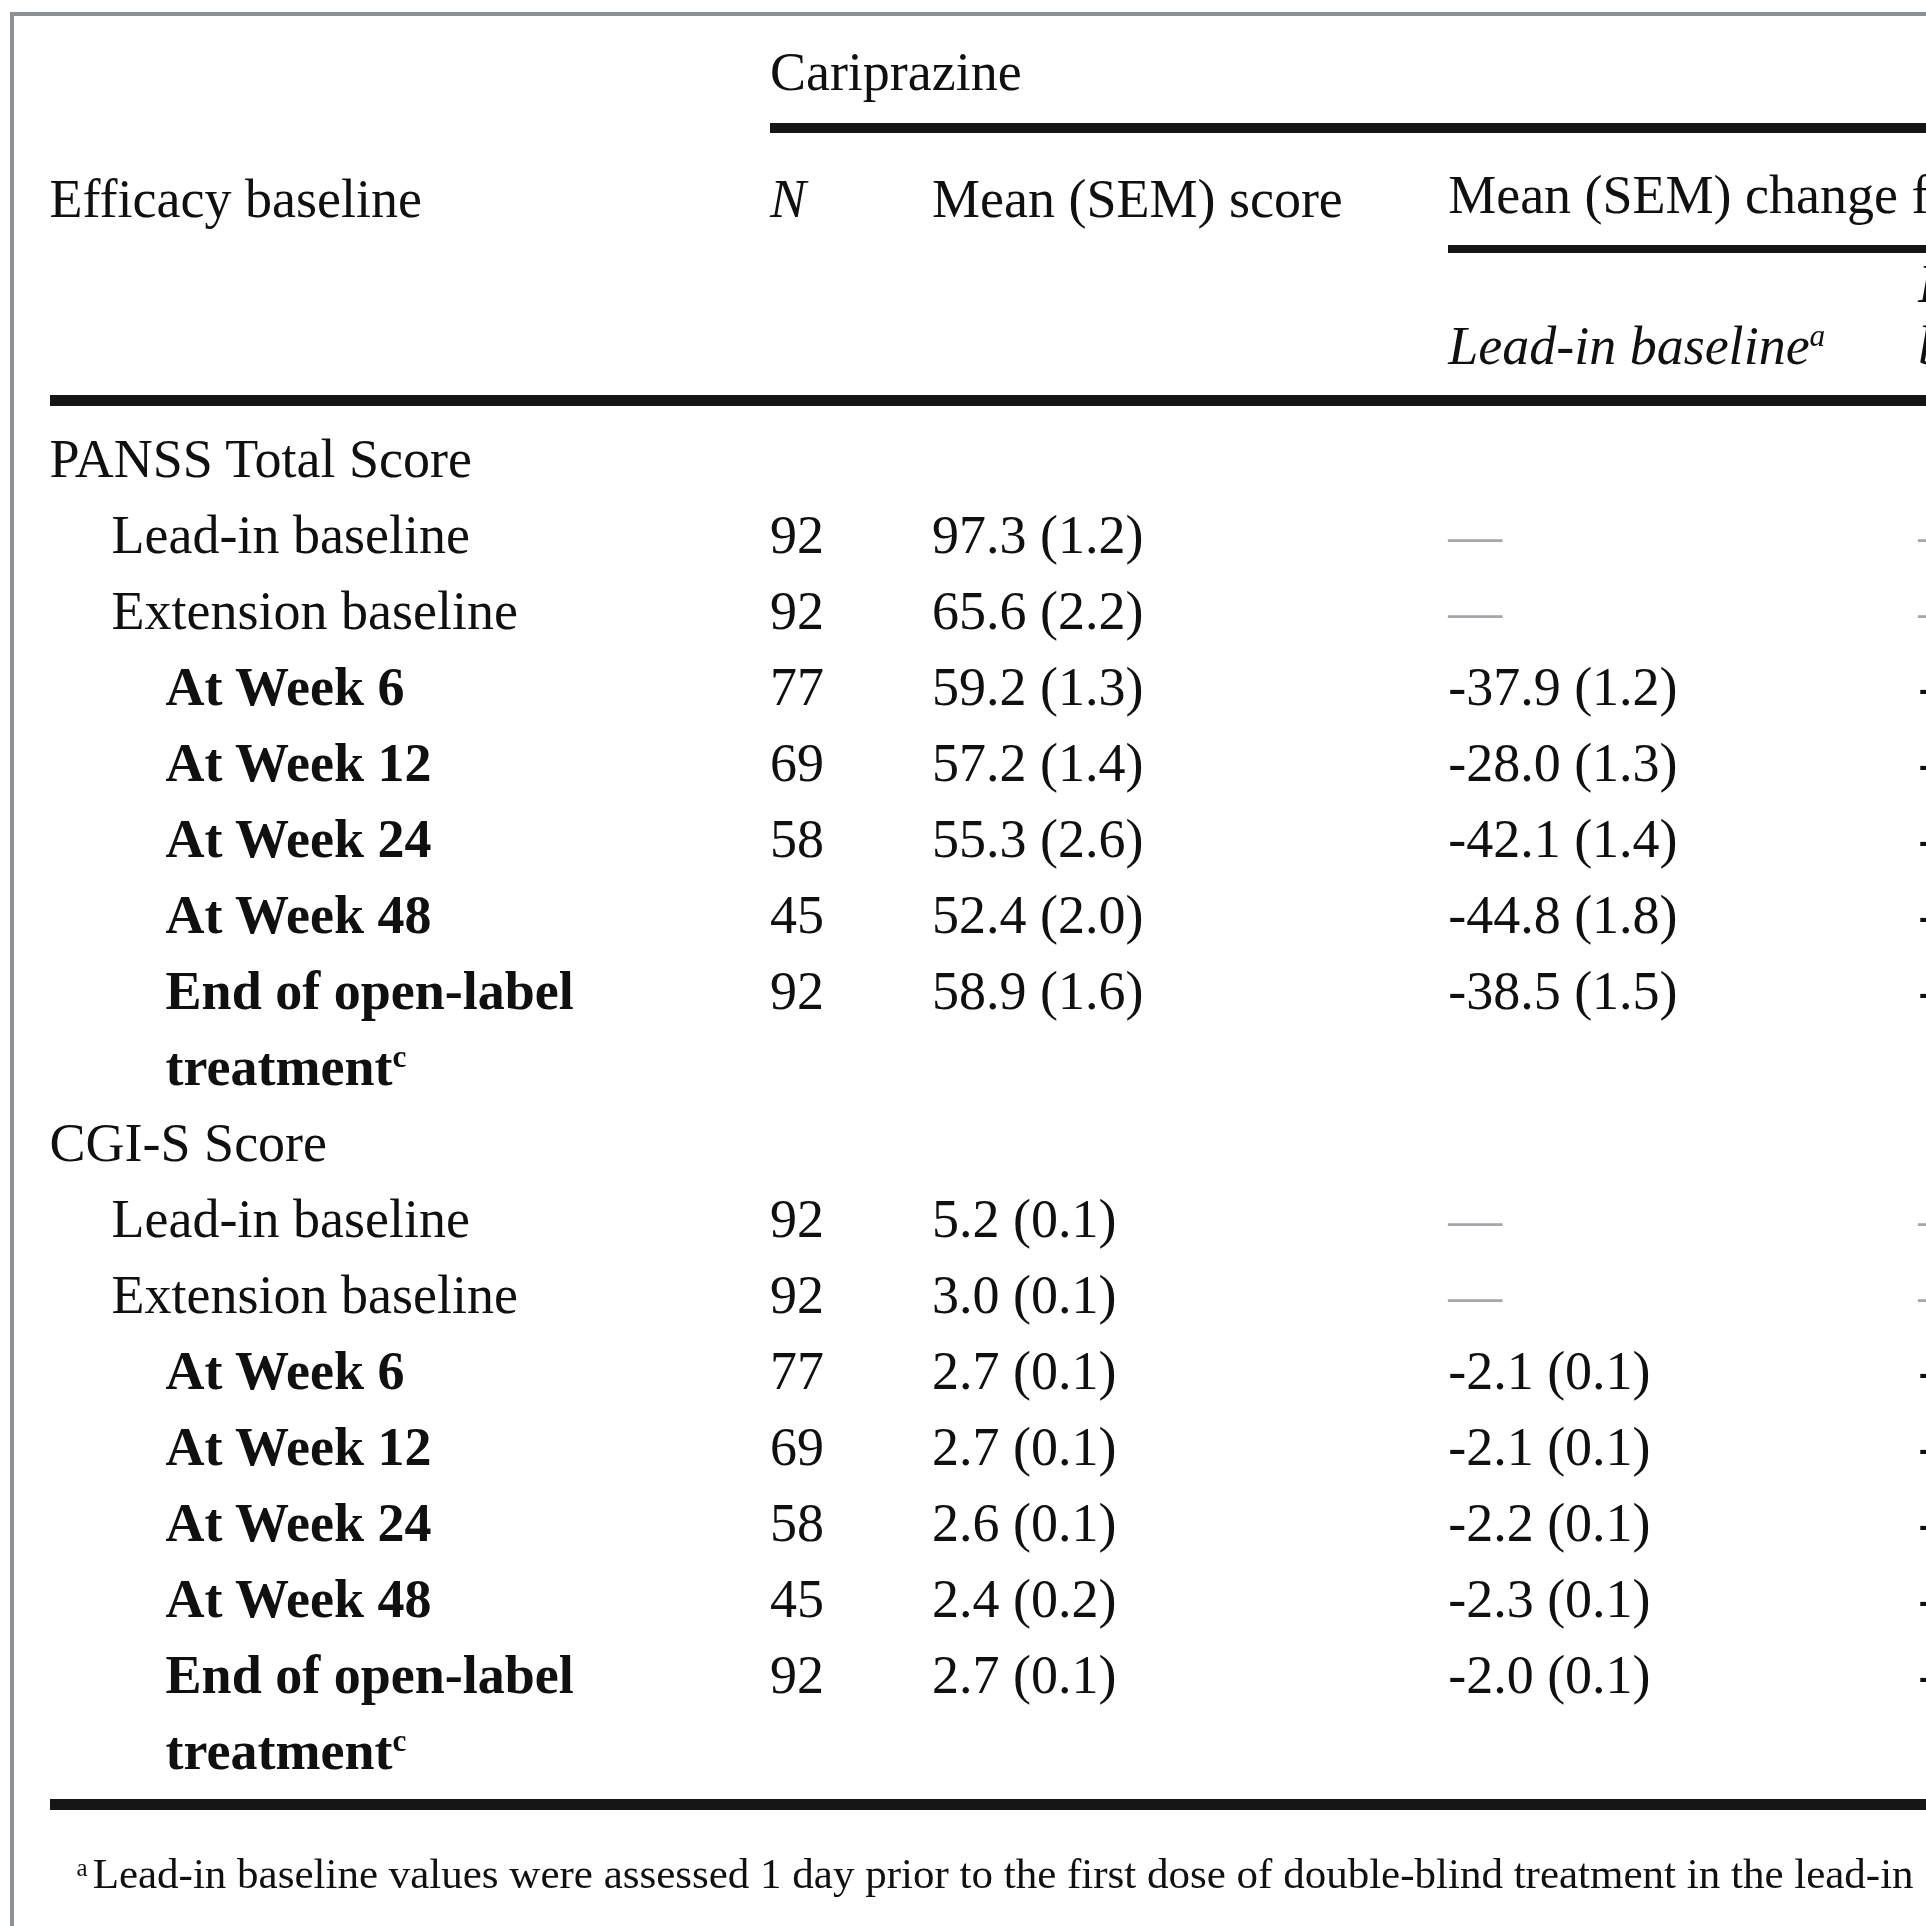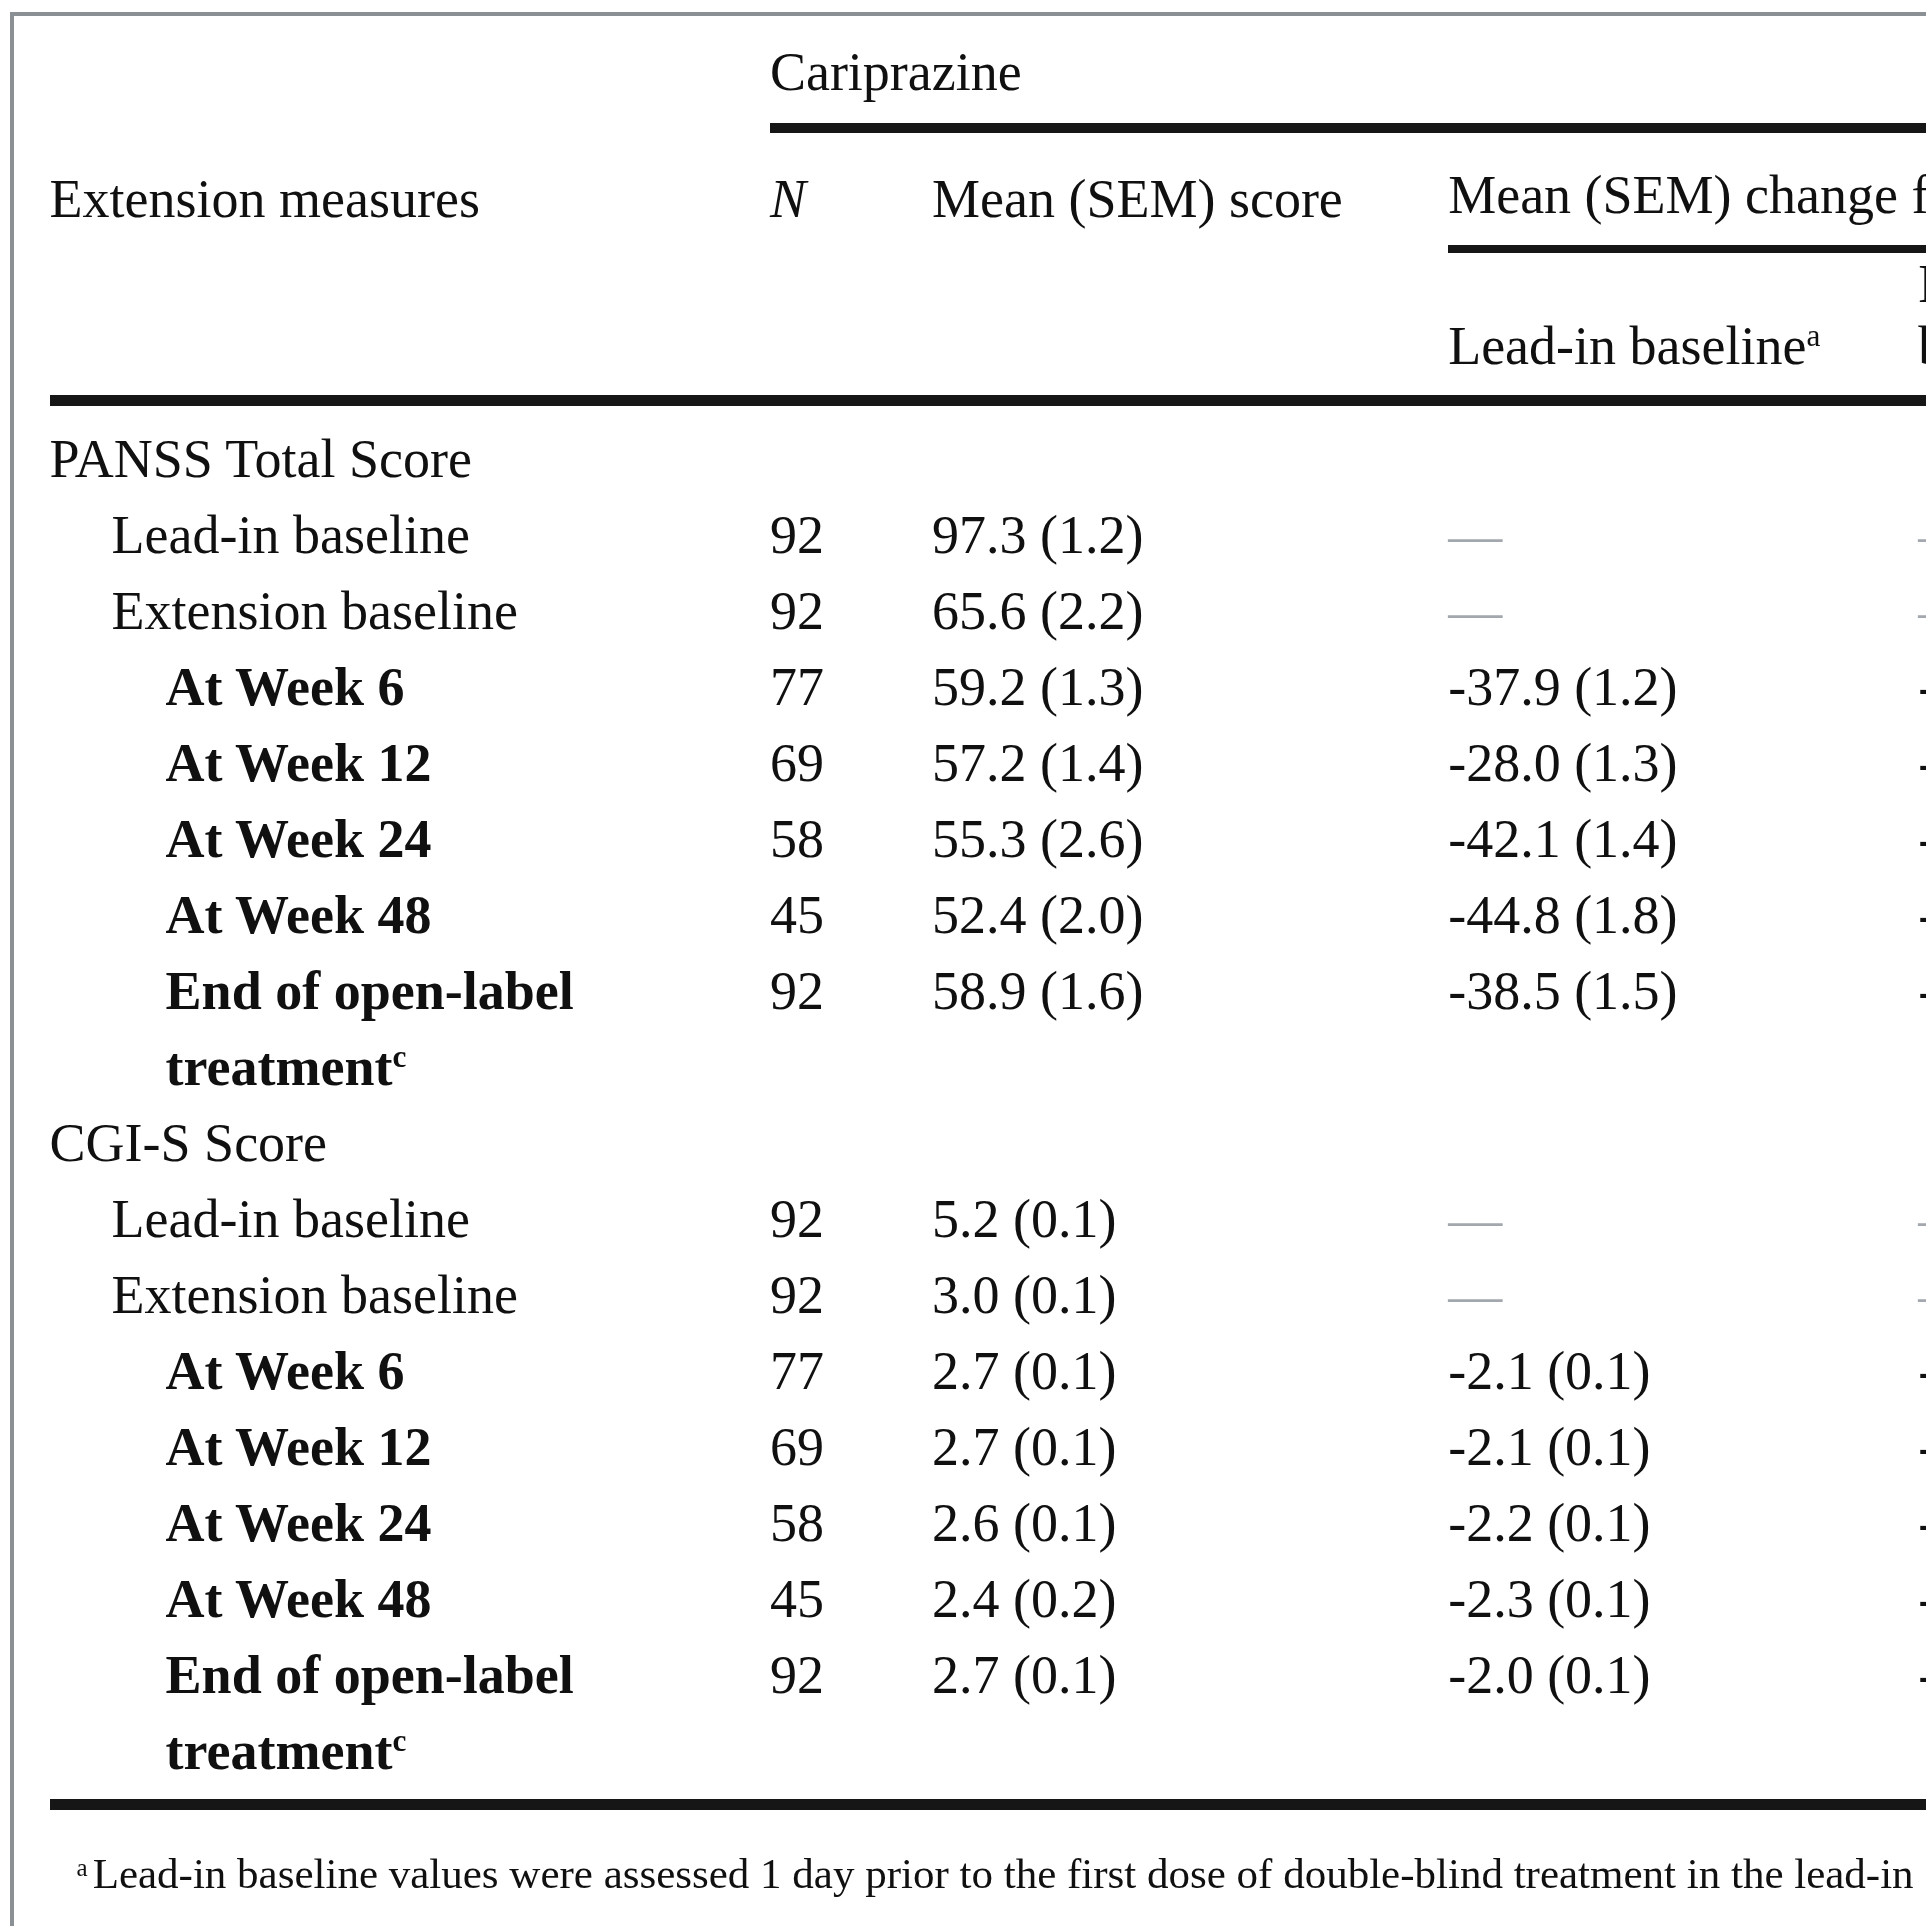--- a/index.html
+++ b/index.html
@@ -53,20 +53,21 @@
     border-bottom: 10px solid #161616;
     padding-bottom: 20px;
   }
   tr.r-head { height: 121px; }
   tr.r-head td { padding-bottom: 18.5px; }
   tr.r-head td.c-change { border-bottom: 8.5px solid #161616; }
   tr.r-sub { height: 127px; }
   tr.r-sub td {
     border-bottom: 11.6px solid #161616;
     padding-bottom: 18.5px;
+    font-style: italic;
   }
   .italic { font-style: italic; }
 
   tbody td {
     vertical-align: top;
     line-height: 76px;
     padding: 0;
   }
   tbody tr { height: 76px; }
   tbody tr.first td { padding-top: 14.6px; }
@@ -109,21 +110,21 @@
           <col class="c3">
           <col class="c4">
           <col class="c5">
       </colgroup>
       <thead>
         <tr class="r-span">
           <td class="c-measures"></td>
           <td class="c-span" colspan="4">Cariprazine</td>
         </tr>
         <tr class="r-head">
-          <td class="c-measures">Extension measures</td>
+          <td class="c-measures">Efficacy baseline</td>
           <td class="italic">N</td>
           <td>Mean (SEM) score</td>
           <td class="c-change" colspan="2">Mean (SEM) change from:</td>
         </tr>
         <tr class="r-sub">
           <td></td>
           <td></td>
           <td></td>
           <td><span>Lead-in baseline</span><sup>a</sup></td>
           <td><span>Extension baseline</span></td>

